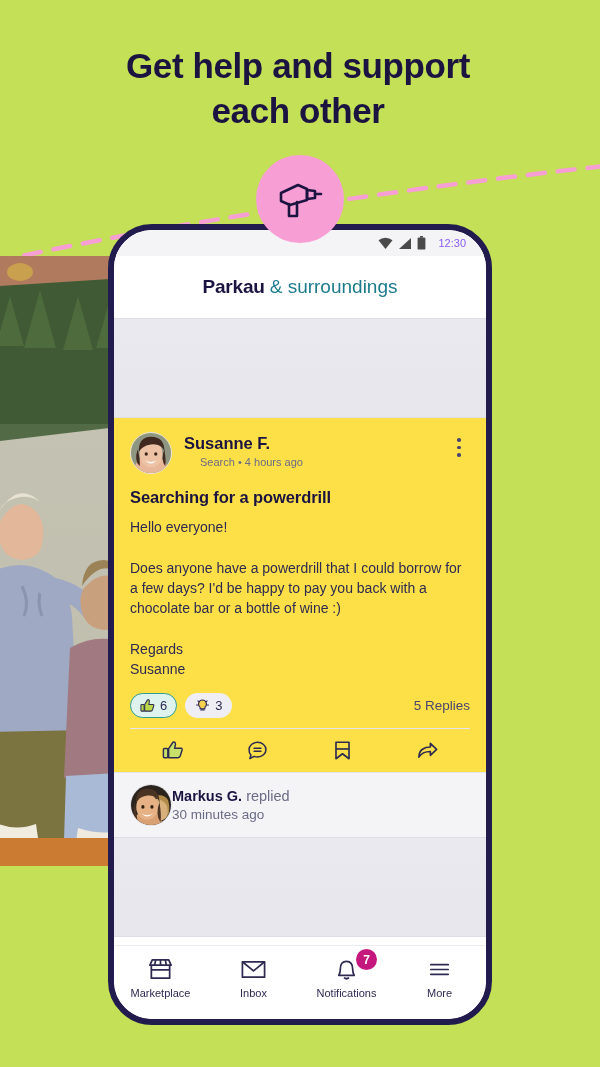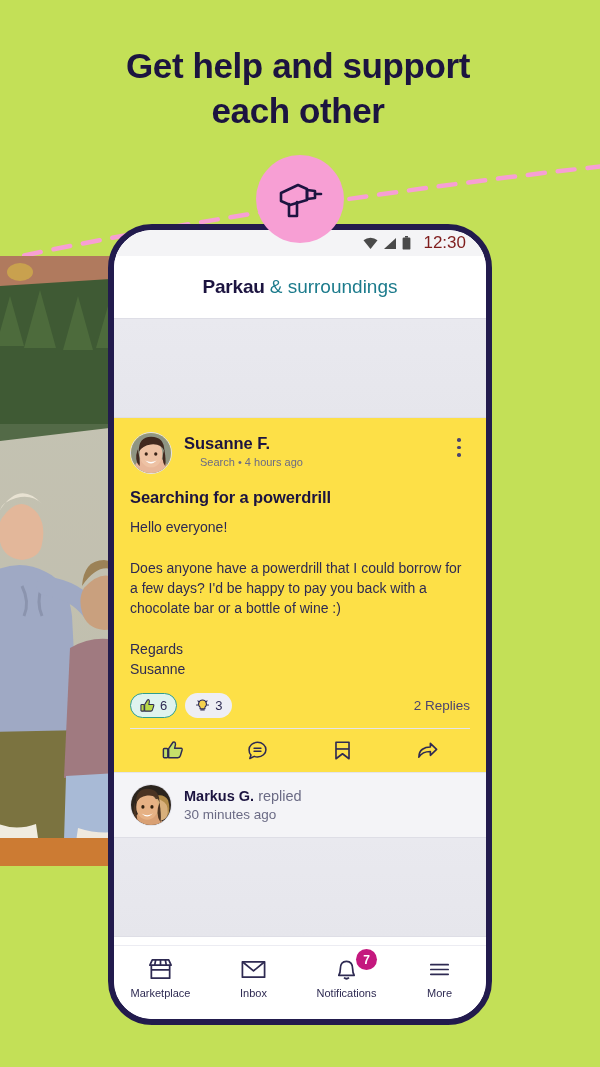--- a/index.html
+++ b/index.html
@@ -78,21 +78,21 @@
   
   .statusbar {
     height: 26px;
     background: #f4f4f6;
     display: flex; align-items: center; justify-content: flex-end;
     padding: 0 20px 0 0;
     gap: 5px;
     flex: none;
   }
   .statusbar .clock {
-    font-size: 17px; color: #7f1d1d; font-weight: 400;
+    font-size: 11px; color: #8b5cf6; font-weight: 400;
     margin-left: 7px;
   }
 
   
   .app-header {
     height: 62px;
     background: #ffffff;
     display: flex; align-items: center; justify-content: center;
     flex: none;
   }
@@ -162,21 +162,21 @@
     border-top: 1px solid #e4e4ec;
     height: 44px;
   }
   .actionbar .act {
     flex: 1; display: flex; align-items: center; justify-content: center;
     cursor: pointer; height: 100%;
   }
 
   
   .reply-row {
-    display: flex; align-items: center; gap: 12px;
+    display: flex; align-items: center; gap: 0;
     background: #f4f4f7;
     padding: 11px 16px;
     border-top: 1px solid #e4e4ec;
   }
   .reply-text .l1 { font-size: 14.5px; color: #1c1440; }
   .reply-text .l1 b { font-weight: 700; }
   .reply-text .l1 span.soft { color: #6b6b85; font-weight: 400; }
   .reply-text .l2 { font-size: 13.5px; color: #6b6b85; margin-top: 3px; }
 
   
@@ -346,21 +346,21 @@
                 <rect x="5.6" y="12" width="4.8" height="1.3" rx="0.6" fill="#2e2a52"></rect>
                 <g stroke="#2e2a52" stroke-width="1.1" stroke-linecap="round">
                   <path d="M1.6 7.4 h1.3"></path>
                     <path d="M13.1 7.4 h1.3"></path>
                   <path d="M3.1 3 l0.9 0.9"></path>
                     <path d="M12.9 3 l-0.9 0.9"></path>
                 </g>
               </svg>
               <span>3</span>
             </div>
-            <div class="replies">2 Replies</div>
+            <div class="replies">5 Replies</div>
           </div>
 
           <div class="actionbar">
             <div class="act">
               <svg width="23" height="23" viewBox="0 0 24 24">
                 <path d="M8 10 L12.5 3.4 q2.6 -1.2 2.6 2.4 l-0.9 3.9 H21 q1.4 0 1 1.8 l-1.9 6.2 q-0.4 1.8 -2.5 1.8 H8 Z" fill="#c6e06a" stroke="#2e2a52" stroke-width="1.5" stroke-linejoin="round"></path>
                 <rect x="2.5" y="10" width="4.6" height="9.6" rx="1" fill="#c6e06a" stroke="#2e2a52" stroke-width="1.5"></rect>
               </svg>
             </div>
             <div class="act">

